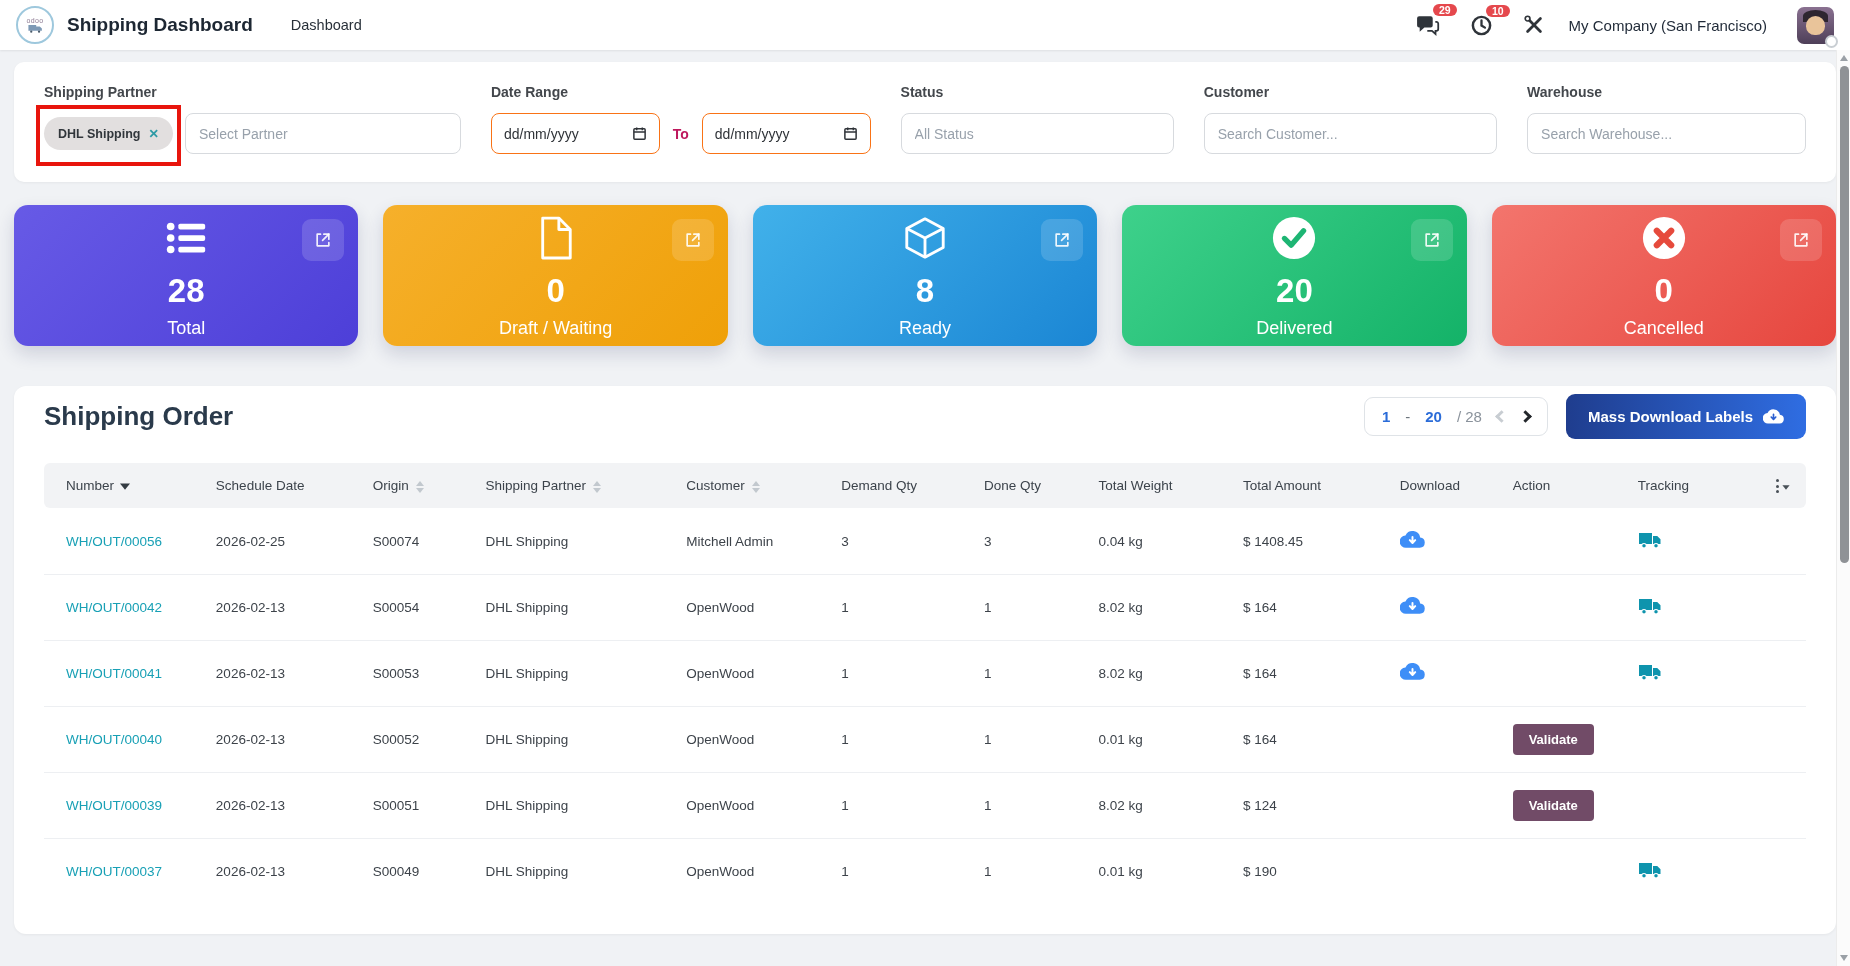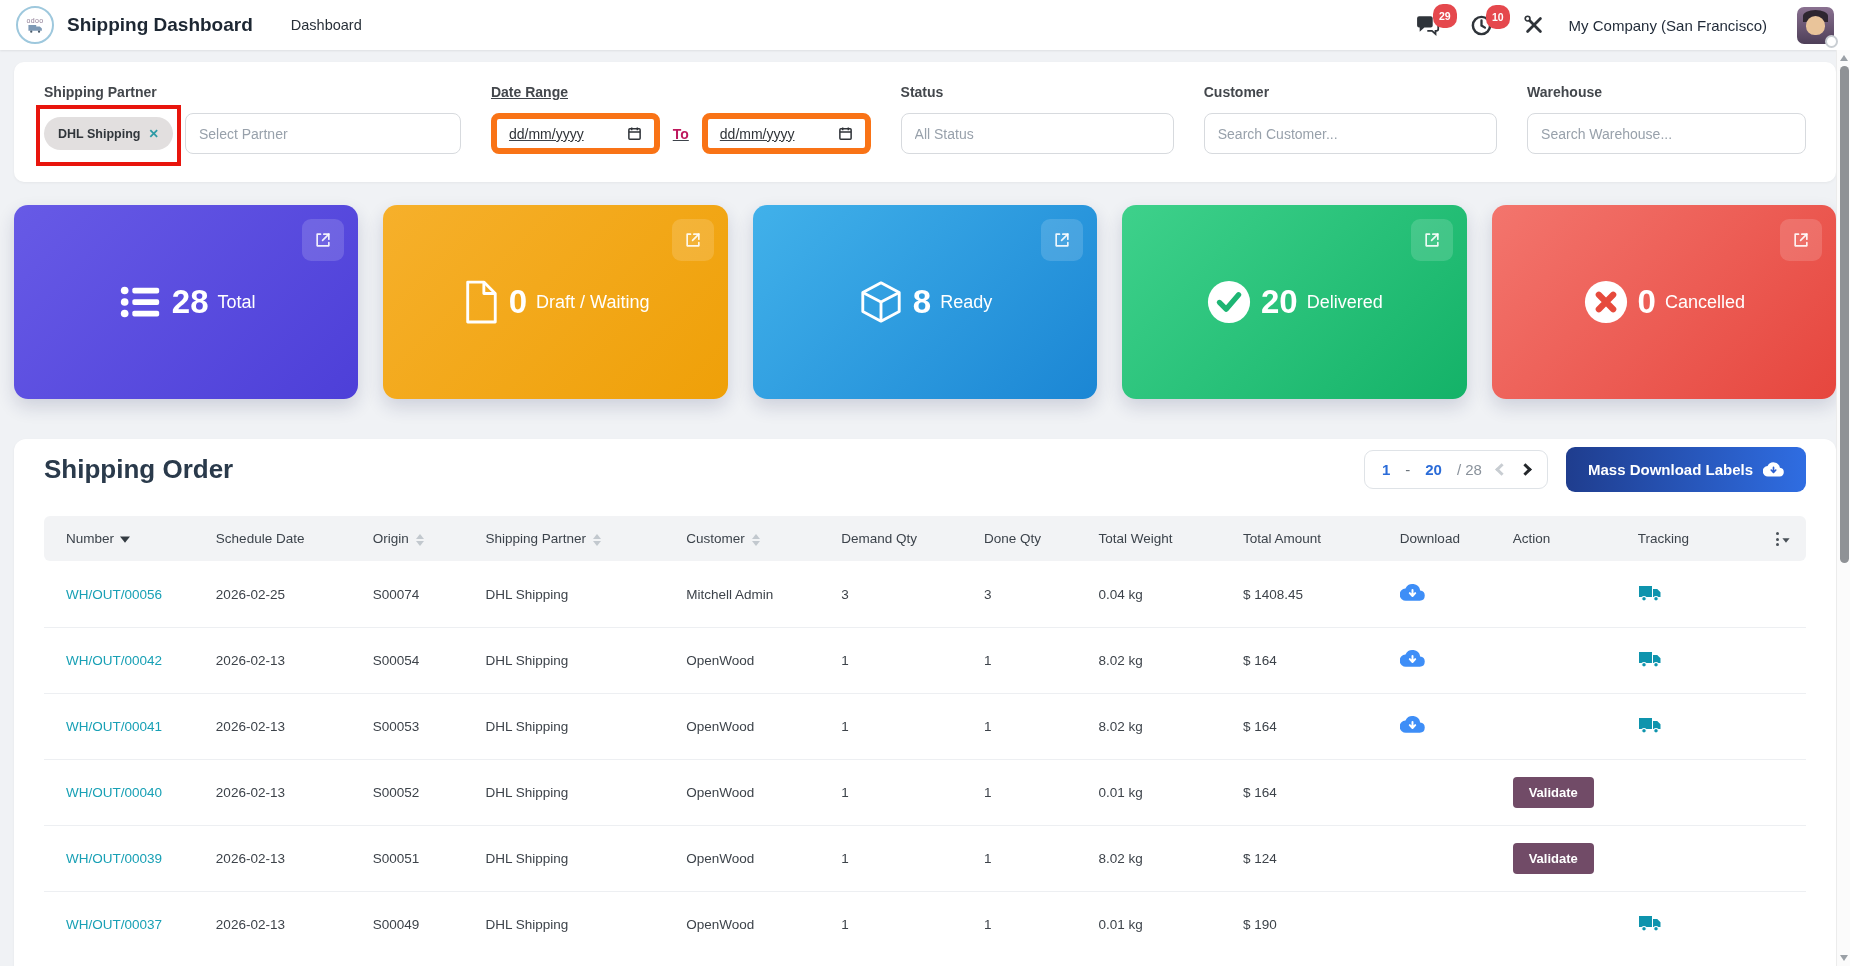--- a/index.html
+++ b/index.html
@@ -15,55 +15,55 @@
   .navbar{height:50px;background:#fff;display:flex;align-items:center;padding:0 16px;
     box-shadow:0 1px 2px rgba(0,0,0,.08);position:relative;z-index:5;}
   .logo{width:38px;height:38px;border-radius:50%;border:2px solid #9ec8dd;background:#fff;
     display:flex;flex-direction:column;align-items:center;justify-content:center;line-height:1;}
   .logo-text{font-size:7px;color:#8d7a92;letter-spacing:.3px;}
   .app-title{font-size:19px;font-weight:600;color:#1d2733;margin-left:13px;}
   .nav-menu-item{margin-left:38px;font-size:14.5px;color:#283039;cursor:pointer;}
   .nav-right{margin-left:auto;display:flex;align-items:center;gap:30px;}
   .icon-btn{position:relative;display:flex;align-items:center;cursor:pointer;}
   .badge{position:absolute;top:-9px;right:-17px;background:var(--c-badge,#e5484d);color:#fff;
-    font-size:10.5px;font-weight:700;padding:6px 6px;border-radius:10px;line-height:1.2;}
+    font-size:10.5px;font-weight:700;padding:0 6px;border-radius:10px;line-height:1.2;}
   .company-name{font-size:15px;color:#1f2937;margin-left:-6px;}
   .avatar{width:37px;height:37px;border-radius:7px;position:relative;
     background:linear-gradient(180deg,#8a7191,#4e3f58);}
   .avatar::after{content:'';position:absolute;left:6px;top:3px;width:25px;height:12px;
     background:#2e2630;border-radius:50% 50% 0 0;}
   .avatar::before{content:'';position:absolute;left:9px;top:9px;width:19px;height:19px;
     background:#e9c49a;border-radius:50% 50% 46% 46%;z-index:1;}
   .avatar-status{position:absolute;right:-4px;bottom:-4px;width:13px;height:13px;border-radius:50%;
     background:#fff;border:2px solid #c9ced3;z-index:2;}
 
   
   .filter-card{margin:12px 14px 0;background:#fff;border-radius:10px;padding:22px 30px 28px;
     box-shadow:0 1px 3px rgba(0,0,0,.05);display:flex;gap:30px;}
   .fgroup{display:flex;flex-direction:column;min-width:0;}
   .fgroup .flabel{font-weight:700;font-size:14px;color:#43474c;margin-bottom:13px;}
-  .fg-partner{flex:1.45;} .fg-date{flex:1.32;text-decoration:underline;} .fg-status{flex:.95;} .fg-customer{flex:1.02;} .fg-warehouse{flex:.97;}
+  .fg-partner{flex:1.45;} .fg-date{flex:1.32;} .fg-status{flex:.95;} .fg-customer{flex:1.02;} .fg-warehouse{flex:.97;}
   .chip-row{display:flex;align-items:center;gap:12px;}
   .chip-wrap{position:relative;flex:none;}
   .chip{background:#e2dfdf;border-radius:17px;padding:9px 14px;font-size:12.5px;font-weight:700;
     color:#31363b;display:inline-flex;gap:8px;align-items:center;white-space:nowrap;cursor:default;}
   .chip-x{color:#2d9aa5;font-weight:700;font-size:12.5px;cursor:pointer;}
   .annotation-box{position:absolute;left:-8px;right:-8px;top:-12px;bottom:-16px;
     border:4px solid var(--c-annotation,#e8150d);pointer-events:none;}
   .f-input{height:41px;border:1px solid #d7dade;border-radius:8px;padding:0 13px;font-size:14px;
     color:#333;width:100%;background:#fff;font-family:inherit;outline:none;min-width:0;}
   .f-input::placeholder{color:#98a1ab;}
   .date-row{display:flex;align-items:center;gap:13px;}
-  .date-box{flex:1;height:41px;border:6px solid #f97316;border-radius:8px;display:flex;align-items:center;
+  .date-box{flex:1;height:41px;border:1px solid #f97316;border-radius:8px;display:flex;align-items:center;
     justify-content:space-between;padding:0 12px;font-size:14px;color:#2f3338;cursor:pointer;min-width:0;}
   .to-label{font-weight:600;color:#be185d;font-size:14px;}
 
   
   .stats{display:grid;grid-template-columns:repeat(5,1fr);gap:25px;margin:23px 14px 0;}
-  .stat-card{position:relative;height:194px;border-radius:14px;display:flex;flex-direction:row;
+  .stat-card{position:relative;height:141px;border-radius:14px;display:flex;flex-direction:column;
     align-items:center;justify-content:center;gap:9px;color:#fff;box-shadow:0 8px 18px rgba(30,40,90,.16);}
   .card-icon-slot{height:52px;display:flex;align-items:center;}
   .card-value{font-size:33px;font-weight:700;line-height:1.1;}
   .card-label{font-size:18px;font-weight:500;}
   .card-expand{position:absolute;top:14px;right:14px;width:42px;height:42px;border-radius:9px;
     background:rgba(255,255,255,.15);display:flex;align-items:center;justify-content:center;cursor:pointer;}
 
   
   .orders-panel{margin:40px 14px 0;background:#fff;border-radius:12px;box-shadow:0 1px 3px rgba(0,0,0,.05);
     padding-bottom:30px;}

